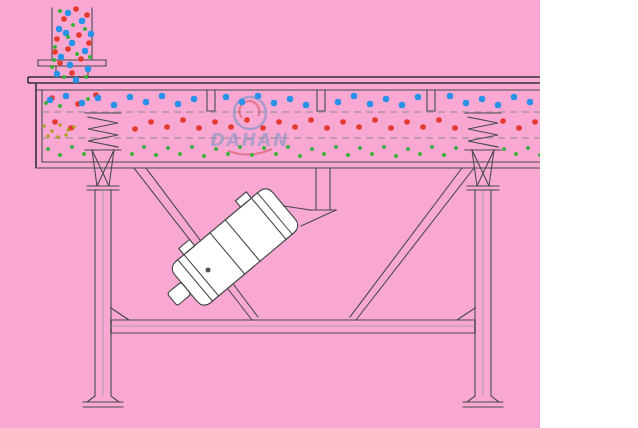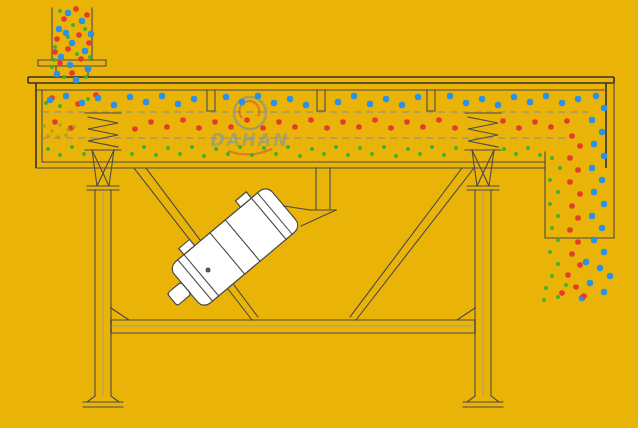--- a/index.html
+++ b/index.html
@@ -1,16 +1,16 @@
 <!DOCTYPE html>
 <html><head>
 <meta charset="utf-8">
 <style>
   html,body{margin:0;padding:0;background:#fff;}
-  .canvas{width:638px;height:428px;position:relative;overflow:hidden;background:#eab308;
+  .canvas{width:540px;height:428px;position:relative;overflow:hidden;background:#f9a8d4;
           font-family:"DejaVu Sans", sans-serif;}
   svg{display:block;}
   .struct{stroke:#4a4a4a;stroke-width:1.1;fill:none;stroke-linecap:square;}
   .struct-heavy{stroke:#333;stroke-width:1.6;fill:none;}
   .struct-light{stroke:#9a9a9a;stroke-width:0.8;fill:none;}
   .deck-dash{stroke:#8a8a8a;stroke-width:1;fill:none;stroke-dasharray:7 5;}
   .motor-body{fill:#ffffff;stroke:#4a4a4a;stroke-width:1.2;}
   .wm-text{font-style:italic;font-weight:bold;font-size:17px;letter-spacing:2px;
            font-family:"DejaVu Sans", sans-serif;}
 </style>

